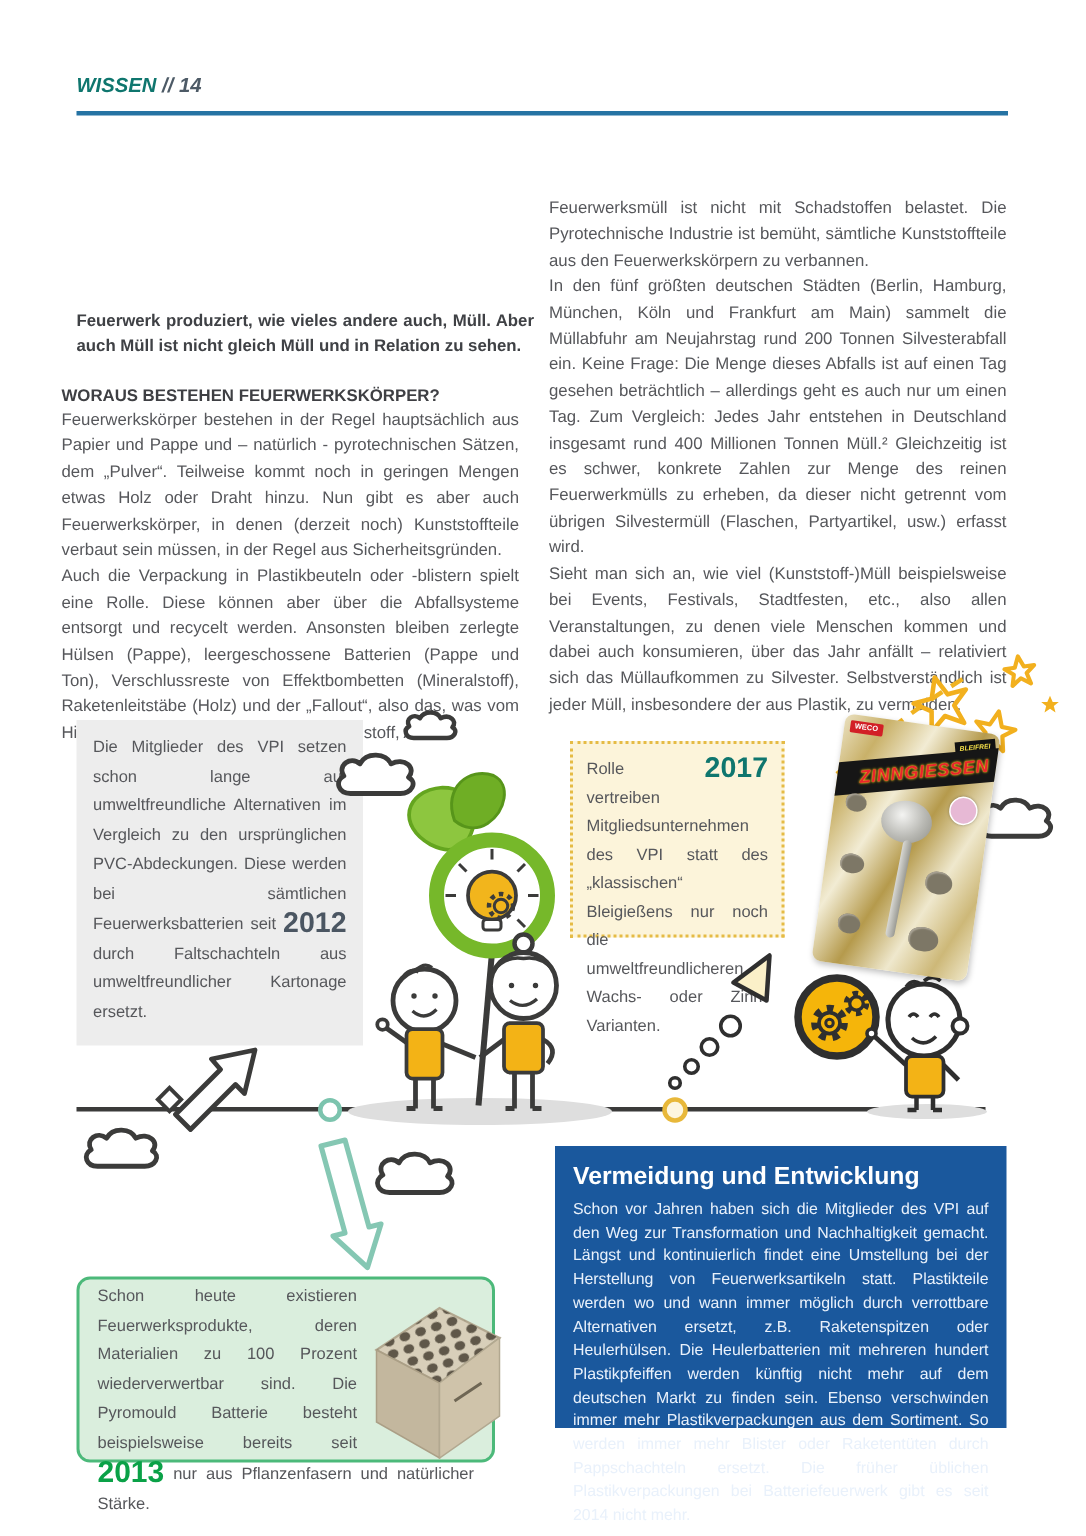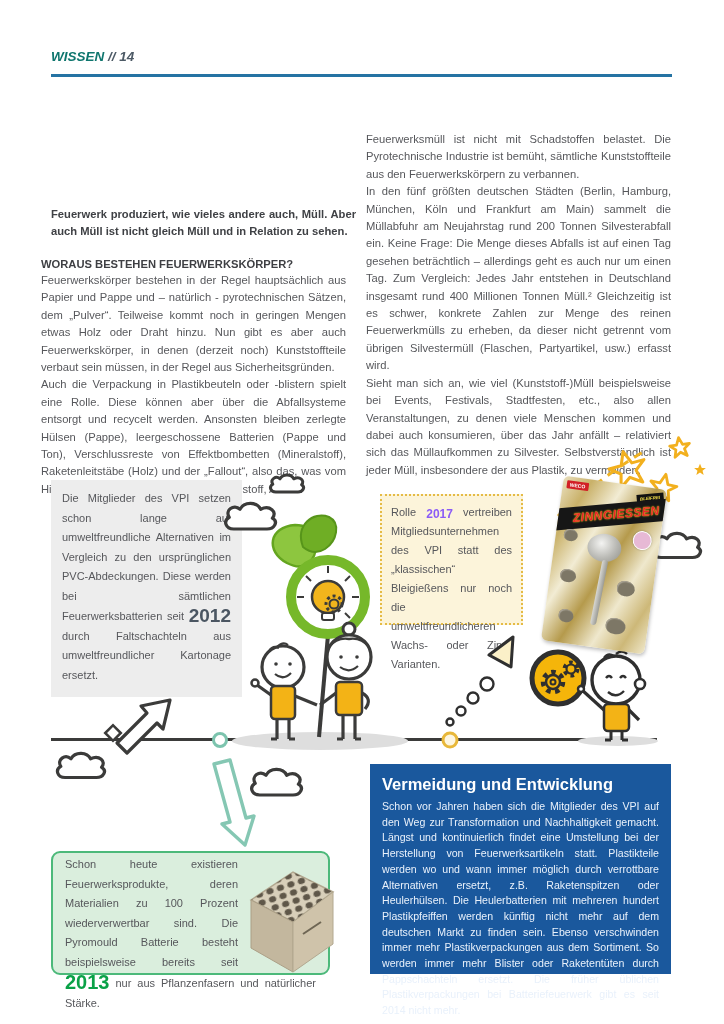--- a/index.html
+++ b/index.html
@@ -24,27 +24,27 @@
   .subhead.mt{margin-top:9px;}
   .para{margin:0;}
   
   .box-gray{left:51px;top:480px;width:191px;height:217px;background:#ededed;
             padding:9px 11px;box-sizing:border-box;}
   .box-gray .jtext{line-height:19.5px;font-size:11px;}
   .yr-2012{font-size:19px;font-weight:bold;color:#4b5662;line-height:1;vertical-align:-2px;}
   .box-cream{left:380px;top:494px;width:143px;height:131px;background:#fcf4da;
              border:2.5px dotted #e5bb45;padding:7px 9px;box-sizing:border-box;}
   .box-cream .jtext{line-height:19px;font-size:11px;}
-  .yr-2017{font-size:12px;font-weight:bold;color:#8b5cf6;line-height:1;vertical-align:-2px;}
+  .yr-2017{font-size:19px;font-weight:bold;color:#0f766e;line-height:1;vertical-align:-2px;}
   .box-mint{left:51px;top:851px;width:279px;height:124px;background:#daeedd;
             border:2.5px solid #4cb97a;border-radius:9px;padding:2px 12px;box-sizing:border-box;}
   .box-mint .jtext{line-height:19.5px;font-size:11px;}
   .yr-2013{font-size:20px;font-weight:bold;color:#0aa147;line-height:1;vertical-align:-2px;}
   .cube-spacer{float:right;width:78px;height:92px;margin:10px -6px 0 6px;}
-  .box-blue{left:370px;top:764px;width:301px;height:210px;background:#1a589d;
+  .box-blue{left:370px;top:764px;width:301px;height:188px;background:#1a589d;
             padding:8px 12px;box-sizing:border-box;}
   .box-blue h2{margin:2px 0 5px 0;font-size:16.5px;line-height:20px;color:#ffffff;}
   .box-blue .jtext{color:#e9f1fb;font-size:10.6px;line-height:15.7px;}
   
   .timeline{left:51px;top:738px;width:606px;height:3.2px;background:#3b3b3a;z-index:1;}
   
   .overlay{left:0;top:0;z-index:4;pointer-events:none;}
   .illus{z-index:3;pointer-events:none;}
   
   .pack{left:552px;top:482px;width:104px;height:166px;transform:rotate(8deg);z-index:5;

